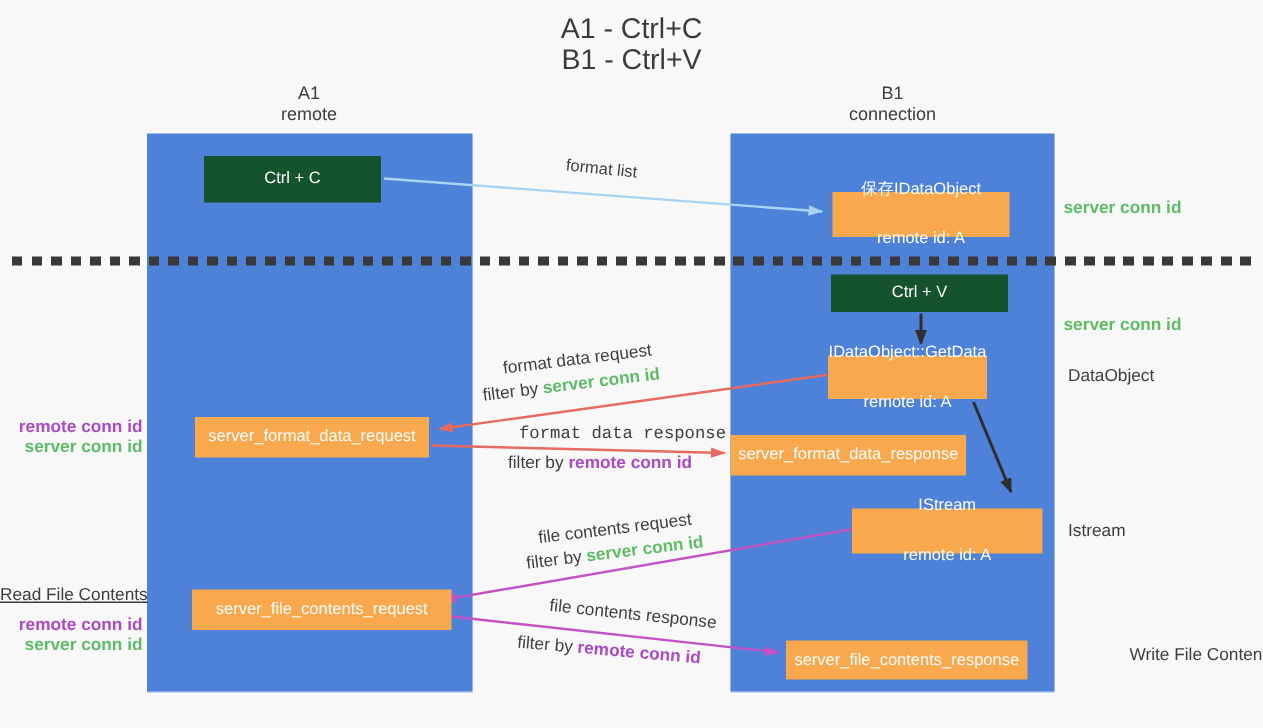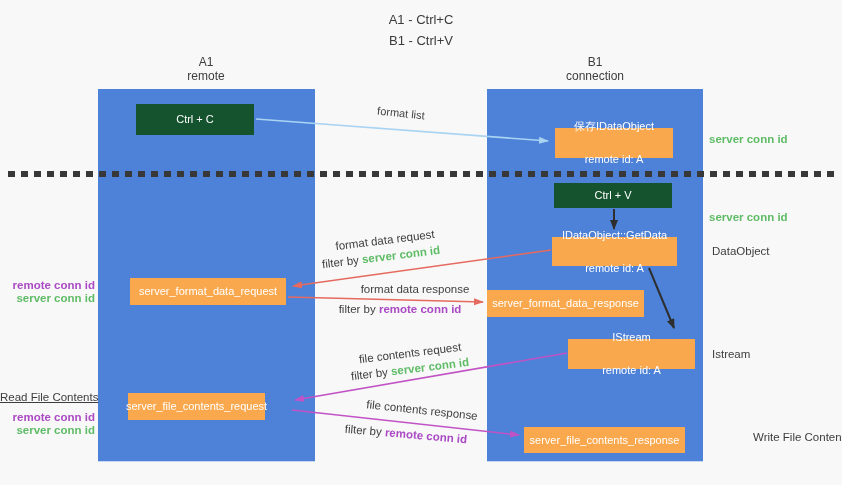--- a/index.html
+++ b/index.html
@@ -2,21 +2,21 @@
 <html><head>
 <meta charset="utf-8">
 <style>
   * { margin:0; padding:0; box-sizing:border-box; }
   body { background:#f8f8f8; font-family:"Liberation Sans", sans-serif; }
   .canvas {
     position:relative; width:842px; height:485px;
     background:#f8f8f8; overflow:hidden; color:#3d3d3d;
   }
   .title { position:absolute; left:0; top:9px; width:842px; text-align:center;
-           font-size:13px; line-height:21px; color:#3b3b3b; }
+           font-size:19px; line-height:21px; color:#3b3b3b; }
   .col-header { position:absolute; text-align:center; font-size:12px; line-height:14px; color:#3d3d3d; }
   .lane { position:absolute; background:#4d82d8; box-shadow:0 1px 0 #c7d7f1; }
   .node { position:absolute; display:flex; flex-direction:column; align-items:center;
           justify-content:center; color:#fff; font-size:11px; line-height:13px; text-align:center; }
   .green-node { background:#14532d; }
   .orange-node { background:#faa84d;gap:20px; }
   .dotted { position:absolute; left:8px; top:171px; width:828px; height:6px;
             background:repeating-linear-gradient(90deg,#383838 0 7px,transparent 7px 13px); z-index:5; }
   svg.arrows { position:absolute; left:0; top:0; width:842px; height:485px; z-index:4; pointer-events:none; }
   .flow-label { position:absolute; font-size:11.5px; white-space:nowrap; color:#3f3f3f; z-index:6; }
@@ -49,32 +49,32 @@
   <div class="lane" style="left:487px; top:89px; width:216px; height:372px;"></div>
 
   <div class="dotted"></div>
 
   <div class="node green-node z-top" style="left:136px; top:104px; width:118px; height:31px;">
     <span>Ctrl + C</span>
   </div>
   <div class="node orange-node z-top" style="left:130px; top:278px; width:156px; height:27px;">
     <span>server_format_data_request</span>
   </div>
-  <div class="node orange-node z-top" style="left:128px; top:393px; width:137px; height:27px;">
+  <div class="node orange-node z-top" style="left:128px; top:393px; width:173px; height:27px;">
     <span>server_file_contents_request</span>
   </div>
 
   <div class="node orange-node z-top" style="left:555px; top:128px; width:118px; height:30px;">
     <span>保存IDataObject</span>
     <span>remote id: A</span>
   </div>
   <div class="node green-node z-top" style="left:554px; top:183px; width:118px; height:25px;">
     <span>Ctrl + V</span>
   </div>
-  <div class="node orange-node z-top" style="left:552px; top:237px; width:125px; height:29px;">
+  <div class="node orange-node z-top" style="left:552px; top:237px; width:106px; height:29px;">
     <span>IDataObject::GetData</span>
     <span>remote id: A</span>
   </div>
   <div class="node orange-node z-top" style="left:487px; top:290px; width:157px; height:27px;">
     <span>server_format_data_response</span>
   </div>
   <div class="node orange-node z-top" style="left:568px; top:339px; width:127px; height:30px;">
     <span>IStream</span>
     <span>remote id: A</span>
   </div>
@@ -106,21 +106,21 @@
     <line x1="292" y1="410" x2="519" y2="435" stroke="#c153c5" stroke-width="1.6" marker-end="url(#m-magenta)"></line>
   </svg>
 
   <div class="flow-label" style="left:401px; top:107px; transform:translateX(-50%) rotate(6deg); font-size:11px;">format list</div>
 
   <div class="flow-label" style="left:385px; top:234px; transform:translateX(-50%) rotate(-7deg);">format data request</div>
   <div class="flow-label" style="left:381px; top:251px; transform:translateX(-50%) rotate(-7deg);">
     <span>filter by</span>
     <span class="bold-green">server conn id</span>
   </div>
-  <div class="flow-label" style="left:415px; top:283px; transform:translateX(-50%);">format data response</div>
+  <div class="flow-label" style="left:415px; top:283px; transform:translateX(-50%);font-family:Liberation Mono, monospace;">format data response</div>
   <div class="flow-label" style="left:400px; top:303px; transform:translateX(-50%);">
     <span>filter by</span>
     <span class="bold-purple">remote conn id</span>
   </div>
 
   <div class="flow-label" style="left:410px; top:347px; transform:translateX(-50%) rotate(-7deg);">file contents request</div>
   <div class="flow-label" style="left:410px; top:363px; transform:translateX(-50%) rotate(-7deg);">
     <span>filter by</span>
     <span class="bold-green">server conn id</span>
   </div>

